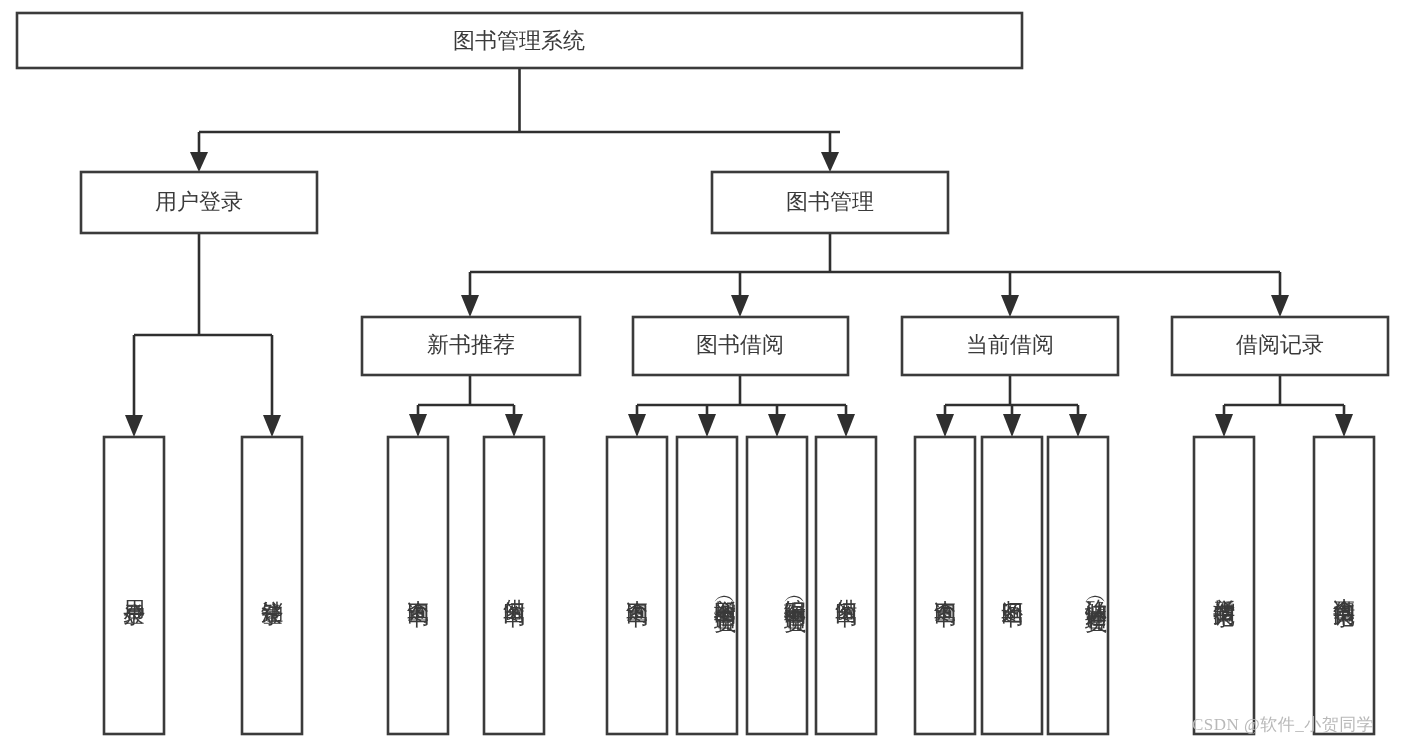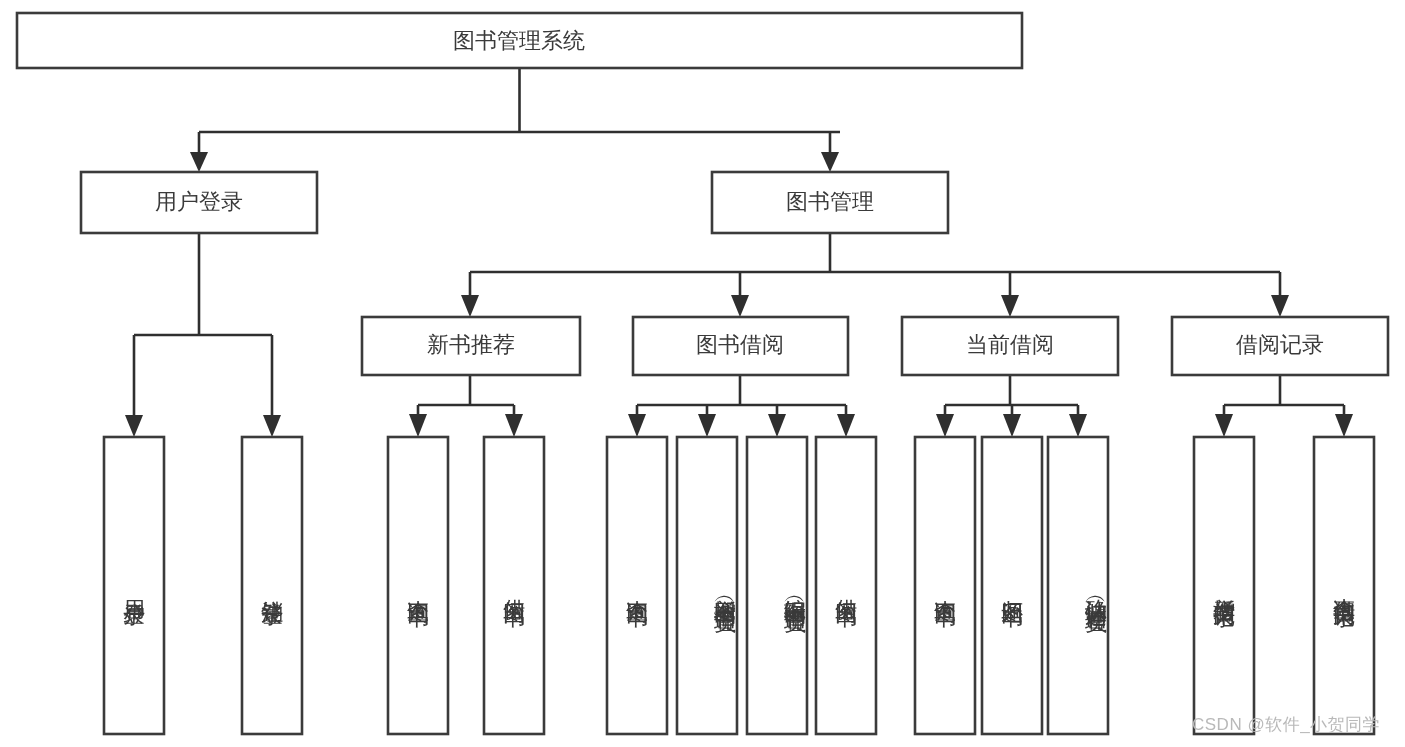--- a/index.html
+++ b/index.html
@@ -61,21 +61,21 @@
     line-height: 1.12;
     letter-spacing: 2px;
     color: #3a3a3a;
     white-space: nowrap;
     pointer-events: none;
   }
   .watermark {
     position: absolute;
     left: 1192px;
     top: 713px;
-    font-family: Liberation Sans, sans-serif;
+    font-family: Liberation Serif, serif;
     font-size: 17px;
     color: #b9b9b9;
     white-space: nowrap;
     letter-spacing: 0.5px;
   }
 </style>
 </head>
 <body>
 
 <div id="diagram-root">

